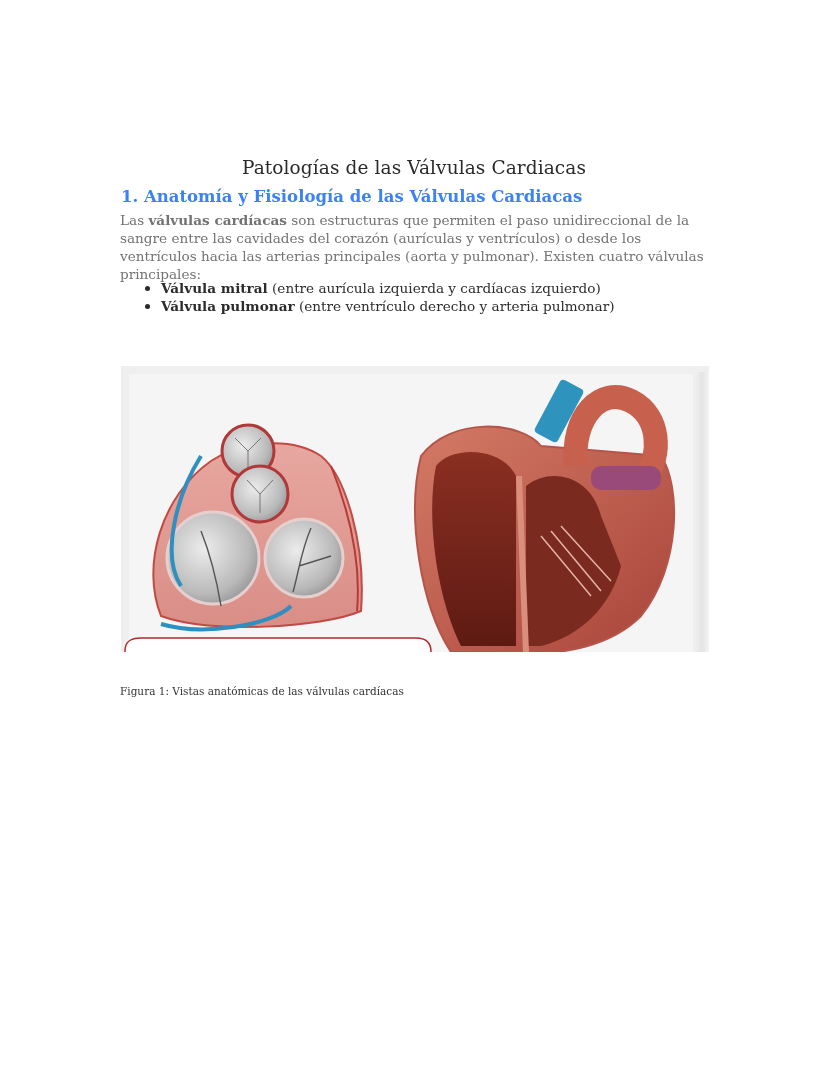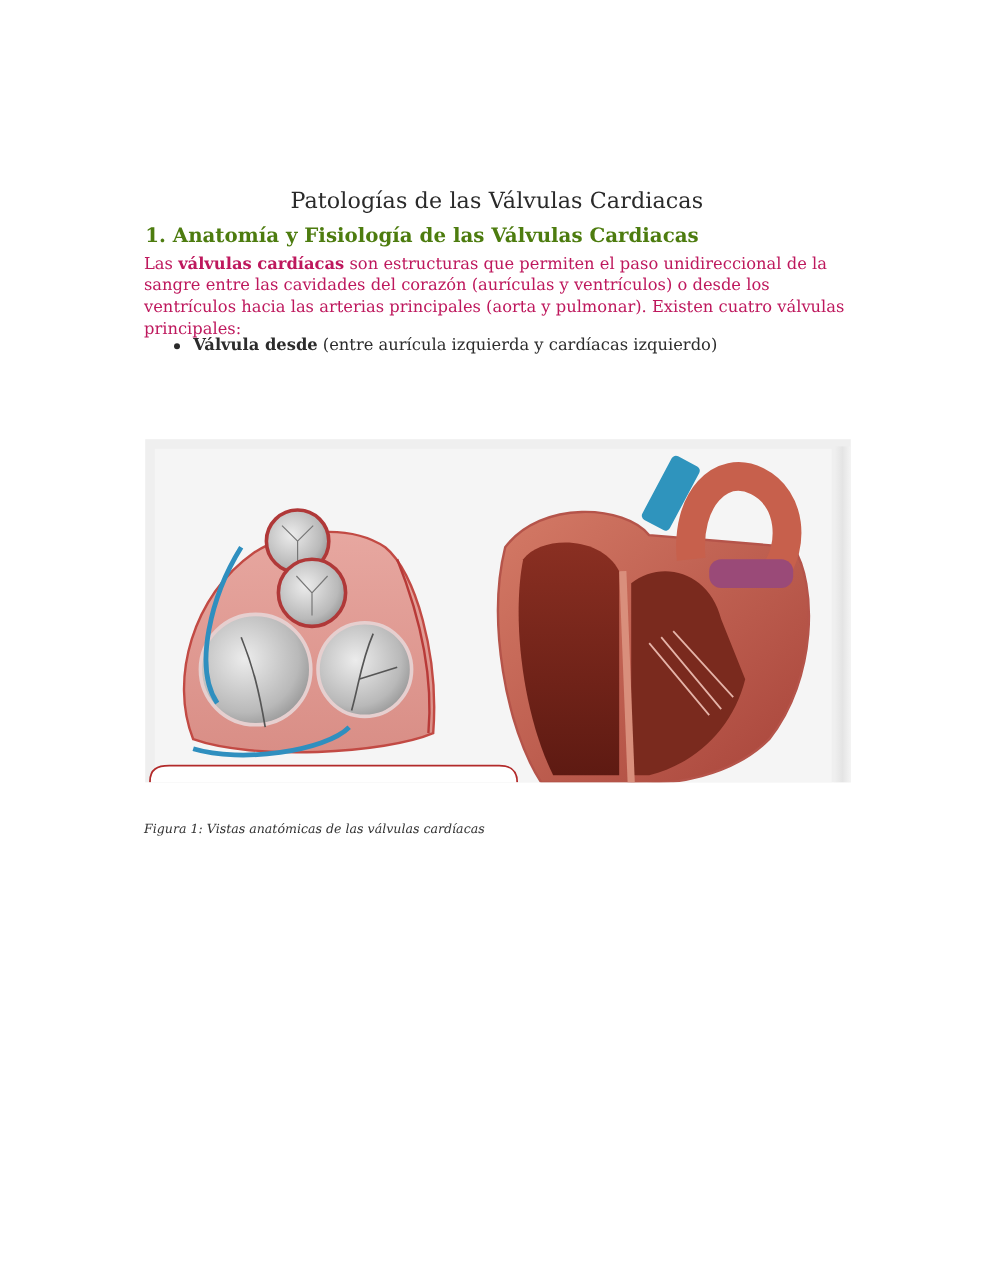--- a/index.html
+++ b/index.html
@@ -8,25 +8,25 @@
       font-family: "DejaVu Serif", "Liberation Serif", serif;
       color: #2b2b2b;
     }
     .page { position: absolute; left: 0; top: 0; width: 828px; height: 869px; background: #fff; margin-top: 36px; }
     .title {
       position: absolute; left: 0; top: 121px; width: 828px; text-align: center;
       font-size: 18.5px; font-weight: normal; color: #2a2a2a; margin: 0; letter-spacing: 0.1px;
     }
     .h2 {
       position: absolute; left: 121px; top: 151px; margin: 0;
-      font-size: 16.5px; font-weight: bold; color: #4d7c0f;
+      font-size: 16.5px; font-weight: bold; color: #3b82f6;
     }
     .para {
       position: absolute; left: 120px; top: 175px; width: 590px; margin: 0;
-      font-size: 13.6px; line-height: 18px; color: #be185d;
+      font-size: 13.6px; line-height: 18px; color: #737373;
     }
     .para b { font-weight: bold; }
     .list {
       position: absolute; left: 140px; top: 243px; margin: 0; padding: 0; list-style: none;
       font-size: 13.6px; line-height: 18.3px; color: #2c2c2c;
     }
     .list li { position: relative; padding-left: 21px; white-space: nowrap; }
     .list li .bullet {
       position: absolute; left: 5px; top: 7px; width: 5px; height: 5px; border-radius: 50%; background: #2a2a2a;
     }
@@ -37,40 +37,41 @@
     .figure .inner {
       position: absolute; left: 8px; top: 8px; width: 564px; height: 278px; background: #f5f5f5;
     }
     .figure .shadow-r {
       position: absolute; right: 0; top: 6px; width: 14px; height: 280px;
       background: linear-gradient(to right, #f0f0f0, #e4e4e4, #f4f4f4);
     }
     .figure svg { position: absolute; left: 0; top: 0; }
     .caption {
       position: absolute; left: 120px; top: 649px;
-      font-size: 10.5px; font-style: italic; color: #333;
+      font-size: 10.5px; color: #333;
     }
     .page-num {
       position: absolute; left: 0; top: 1040px; width: 828px; text-align: left;
       font-family: "DejaVu Sans", sans-serif; font-size: 8.5px; color: #333;
     }
   </style>
 </head>
 <body>
 
 <div class="page">
 
   <h1 class="title">Patologías de las Válvulas Cardiacas</h1>
 
   <h2 class="h2">1. Anatomía y Fisiología de las Válvulas Cardiacas</h2>
 
   <p class="para"><span>Las </span><b>válvulas cardíacas</b><span> son estructuras que permiten el paso unidireccional de la sangre entre las cavidades del corazón (aurículas y ventrículos) o desde los ventrículos hacia las arterias principales (aorta y pulmonar). Existen cuatro válvulas principales:</span></p>
 
   <ul class="list">
-    <li><span class="bullet"></span><b>Válvula desde</b><span> (entre aurícula izquierda y cardíacas izquierdo)</span></li>
+    <li><span class="bullet"></span><b>Válvula mitral</b><span> (entre aurícula izquierda y cardíacas izquierdo)</span></li>
+    <li><span class="bullet"></span><b>Válvula pulmonar</b><span> (entre ventrículo derecho y arteria pulmonar)</span></li>
   </ul>
 
   <div class="figure">
     <div class="inner"></div>
     <div class="shadow-r"></div>
     <svg width="588" height="286" viewBox="0 0 588 286">
       <defs>
         <radialGradient id="valveG" cx="40%" cy="40%" r="70%">
           <stop offset="0%" stop-color="#ececec"></stop>
           <stop offset="70%" stop-color="#b9b9b9"></stop>

